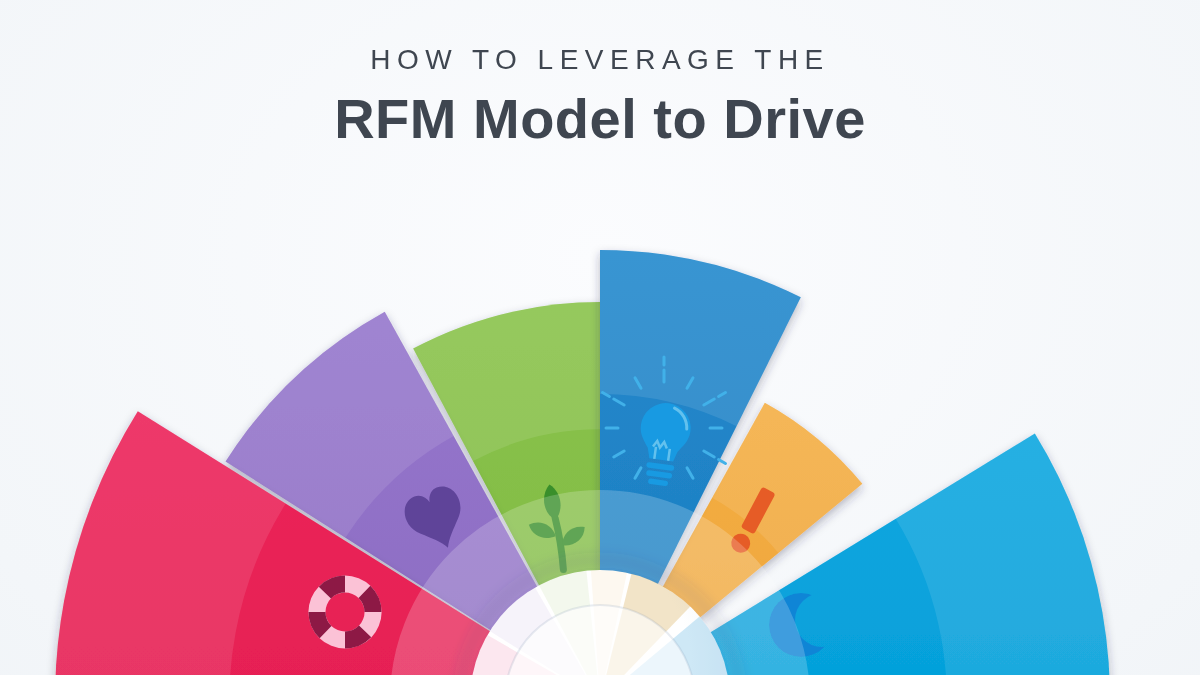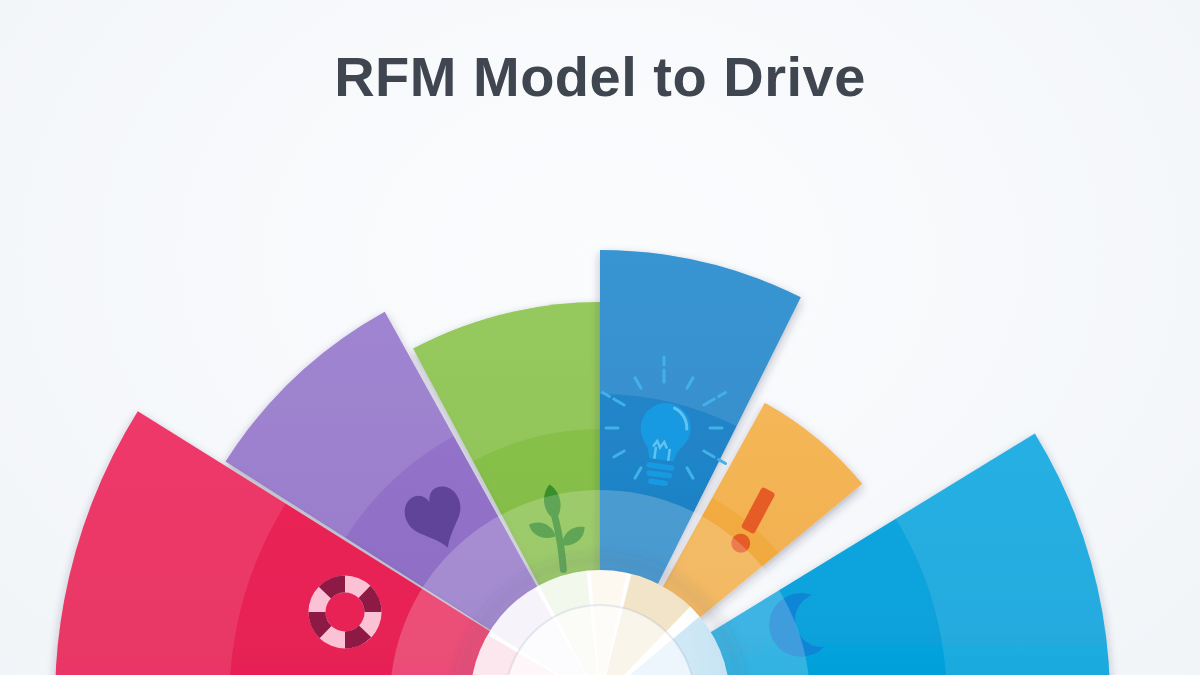--- a/index.html
+++ b/index.html
@@ -164,16 +164,17 @@
       <path d="M600,700 L489.75374749966466,631.1104956496833 A130,130 0 0 1 535,587.4166975080229 Z" fill="rgba(150,120,200,0.09)"></path>
       <path d="M600,700 L538.9686968378343,585.2168129283394 A130,130 0 0 1 586.4112997752051,570.7121536021244 Z" fill="rgba(140,190,80,0.10)"></path>
       <path d="M600,700 L590.9316584132637,570.3166734662228 A130,130 0 0 1 627.0285198063087,572.8408119046053 Z" fill="rgba(235,200,130,0.12)"></path>
       <path d="M600,700 L631.4498464279568,573.8615555841204 A130,130 0 0 1 690.3055881596697,606.4858259559753 Z" fill="rgba(212,165,72,0.30)"></path>
       <path d="M600,700 L699.5857776054671,616.43761074075 A130,130 0 0 1 728.025007891587,722.574263096701 Z" fill="rgba(65,165,220,0.26)"></path>
       <circle cx="600" cy="700" r="95" fill="rgba(255,255,255,0.62)"></circle>
       <circle cx="600" cy="700" r="95" fill="none" stroke="rgba(130,150,180,0.18)" stroke-width="2"></circle>
     </svg>
 
   <div class="title">
+    <div class="eyebrow">HOW TO LEVERAGE THE</div>
     <div class="heading">RFM Model to Drive</div>
   </div>
 
 </div>
 
 </body></html>

